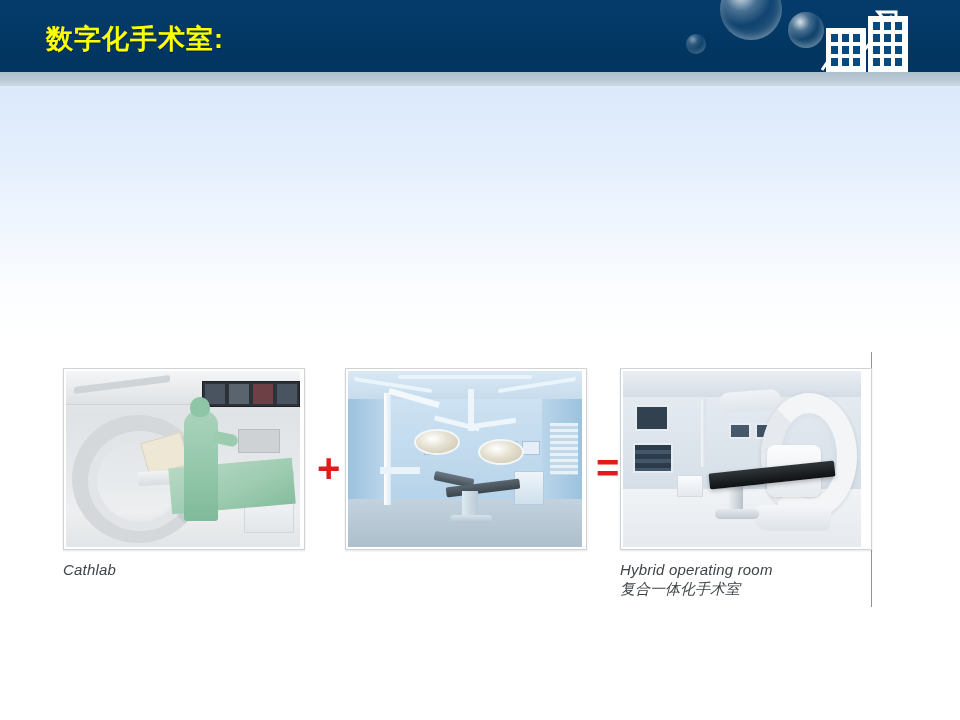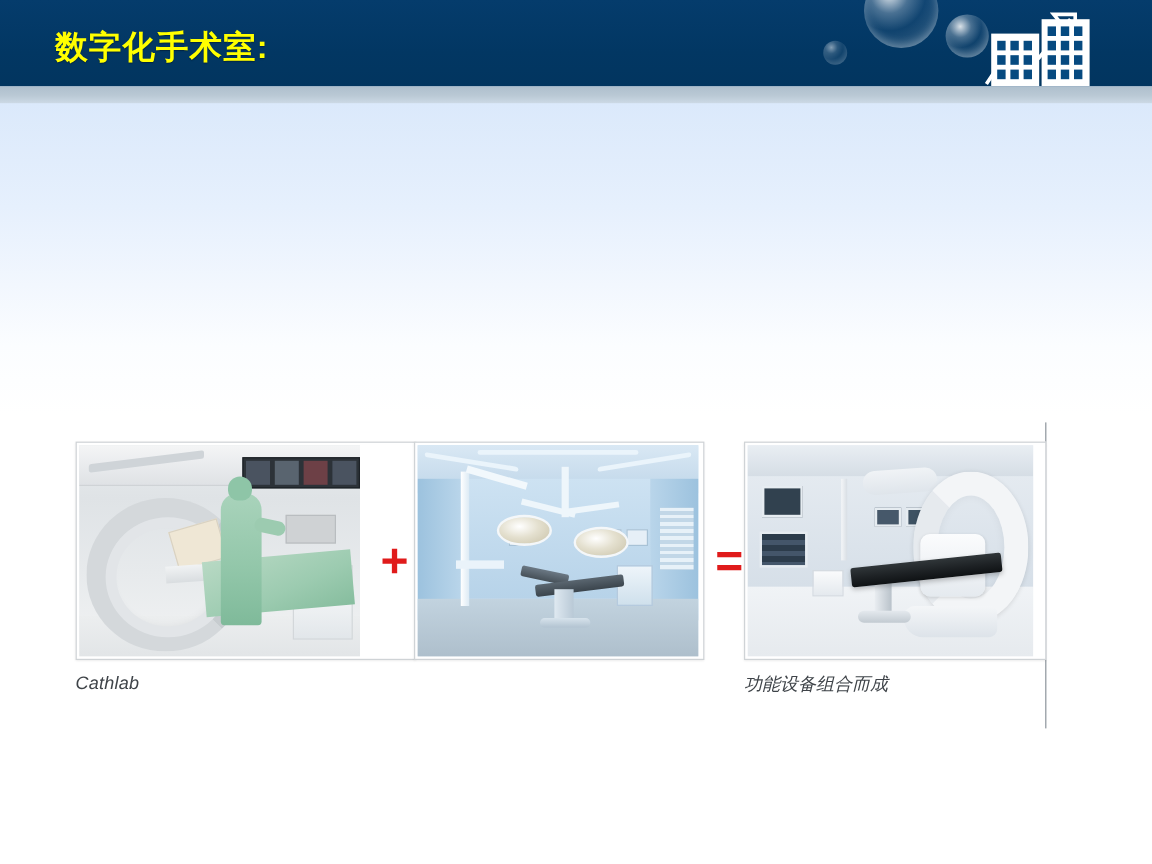--- a/index.html
+++ b/index.html
@@ -125,21 +125,21 @@
   .cap {
     margin-top: 10px;
     font-family: "Liberation Sans", "DejaVu Sans", sans-serif;
     font-style: italic;
     color: #3f4449;
   }
   .cap-en { font-size: 15px; line-height: 19px; font-weight: normal; letter-spacing: .2px;}
   .cap-zh { font-size: 15px; line-height: 20px; font-family: "DejaVu Sans", sans-serif; }
 
   
-  .fig-1 { left: 23px;  width: 284px; }
+  .fig-1 { left: 23px;  width: 242px; }
   .fig-2 { left: 305px; width: 242px; }
   .fig-3 { left: 580px; width: 252px; }
 
   .op {
     position: absolute;
     color: #e01b1b;
     font-weight: bold;
     font-family: "Liberation Sans", sans-serif;
     line-height: 1;
   }
@@ -509,21 +509,22 @@
           <div class="h-box"></div>
           <div class="carm-ring"></div>
           <div class="carm-body"></div>
           <div class="carm-base"></div>
           <div class="h-table-col"></div>
           <div class="h-table-base"></div>
           <div class="h-table"></div>
         </div>
       </div>
       <div class="cap">
-        <div class="cap-zh">功能设备组合而成</div>
+        <div class="cap-en">Hybrid operating room</div>
+        <div class="cap-zh">复合一体化手术室</div>
       </div>
     </div>
   </div>
 
   <div class="op op-plus">+</div>
   <div class="op op-equal">=</div>
 
 </div>
 
 </body></html>

